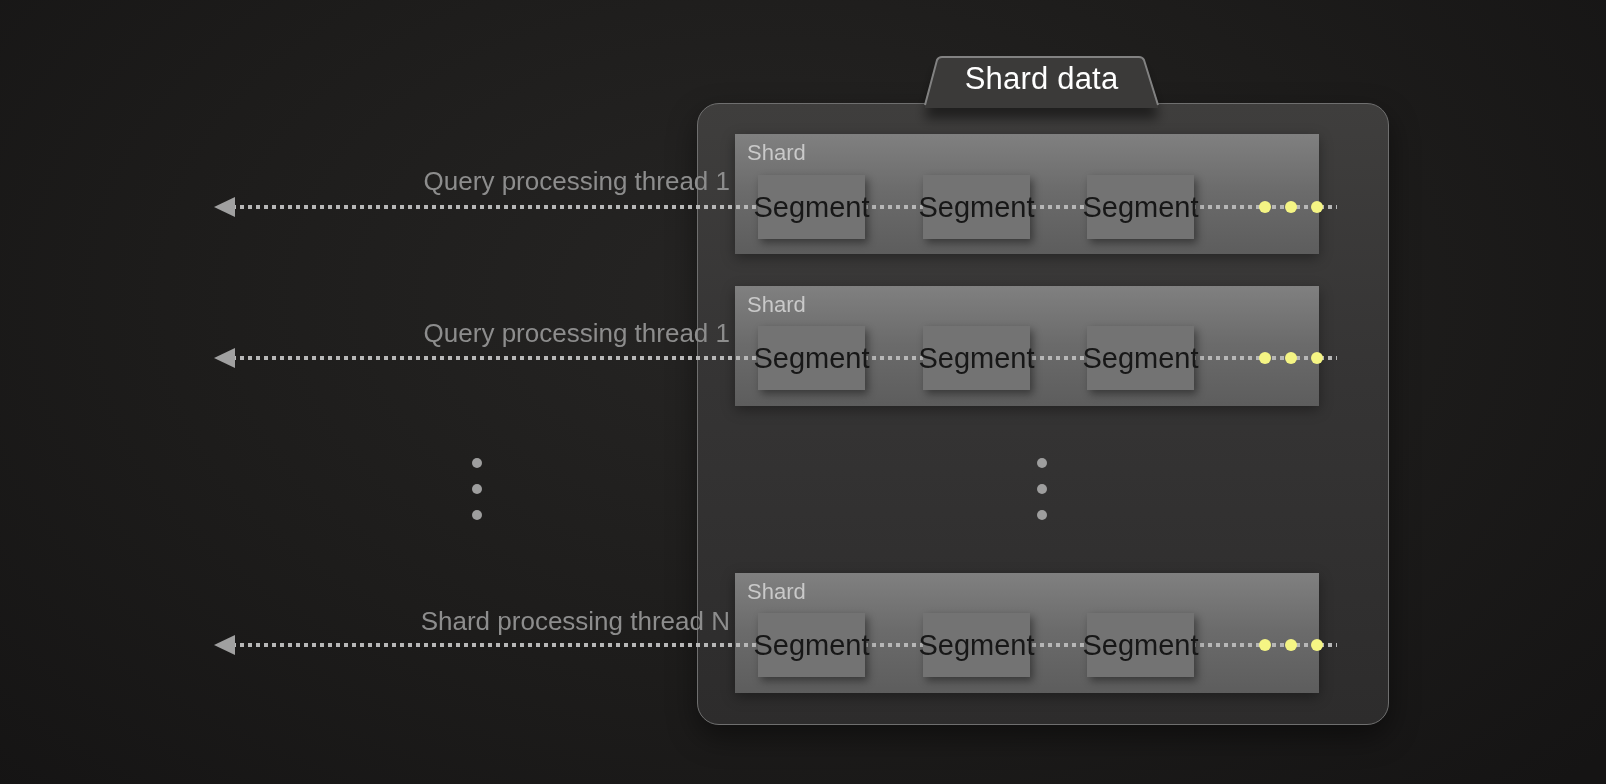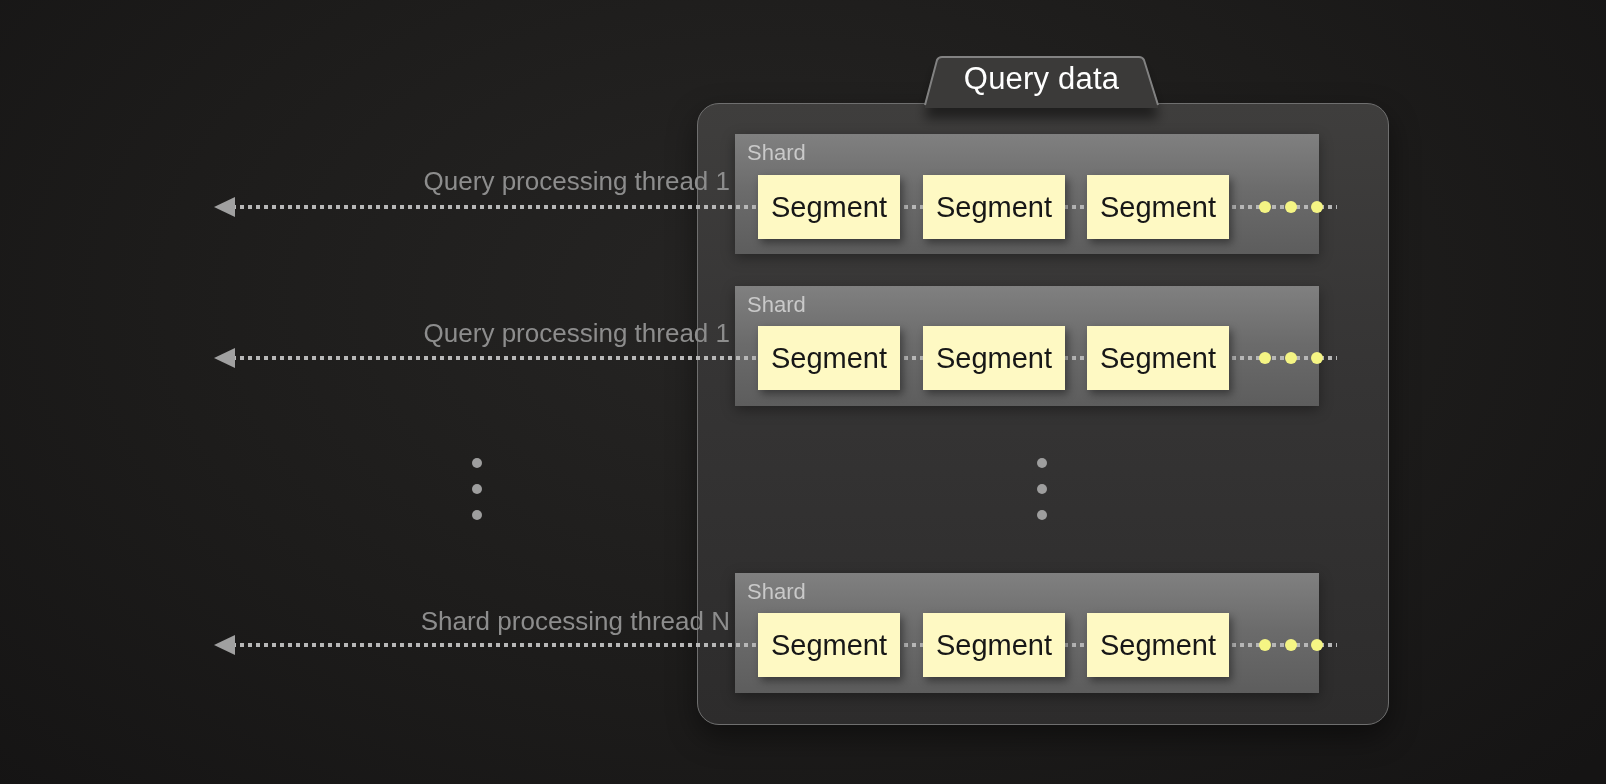--- a/index.html
+++ b/index.html
@@ -49,21 +49,21 @@
   }
   .arrowhead-1{top:197px;} .arrowhead-2{top:348px;} .arrowhead-3{top:635px;}
   
   .thread-label{
     left:210px;width:520px;text-align:right;
     font-size:26px;line-height:30px;color:#8d8d8d;
   }
   .thread-label-1{top:166px;} .thread-label-2{top:318px;} .thread-label-3{top:606px;}
   
   .segment{
-    width:142px;height:64px;background:#fef9c3;color:#171717;
+    width:107px;height:64px;background:#737373;color:#171717;
     display:flex;align-items:center;justify-content:center;
     font-size:29px;box-shadow:3px 4px 8px rgba(0,0,0,0.42);
   }
   .seg-col-1{left:758px;} .seg-col-2{left:923px;} .seg-col-3{left:1087px;}
   .seg-row-1{top:175px;} .seg-row-2{top:326px;} .seg-row-3{top:613px;}
   
   .ydots{left:1259px;display:flex;gap:14px;}
   .ydots-1{top:201px;} .ydots-2{top:352px;} .ydots-3{top:639px;}
   .ydot{width:12px;height:12px;border-radius:50%;background:#f5f584;}
   
@@ -79,21 +79,21 @@
 <svg class="abs tab-svg" viewBox="0 0 268 150">
   <defs>
     <filter id="tabshadow" x="-40%" y="-40%" width="180%" height="220%">
       <feDropShadow dx="0" dy="11" stdDeviation="6" flood-color="#000000" flood-opacity="0.5"></feDropShadow>
     </filter>
   </defs>
   <path d="M17,60 L17,55 L29,12 Q30.5,9 34,9 L231,9 Q234.5,9 236,12 L250,55 L250,60 Z" fill="#3b3a39" filter="url(#tabshadow)"></path>
   <path d="M17,60 L17,55 L29,12 Q30.5,9 34,9 L231,9 Q234.5,9 236,12 L250,55 L250,60 Z" fill="#3b3a39"></path>
   <path d="M17,57 L29,12 Q30.5,9 34,9 L231,9 Q234.5,9 236,12 L250,57" fill="none" stroke="#828282" stroke-width="2"></path>
 </svg>
-<div class="abs tab-title">Query data</div>
+<div class="abs tab-title">Shard data</div>
 
 <div class="abs shard shard-1">
   <div class="shard-label">Shard</div>
 </div>
 <div class="abs shard shard-2">
   <div class="shard-label">Shard</div>
 </div>
 <div class="abs shard shard-3">
   <div class="shard-label">Shard</div>
 </div>

